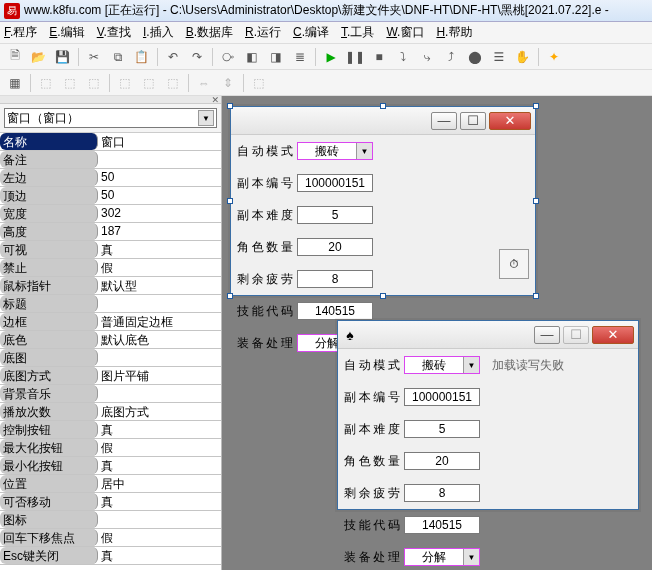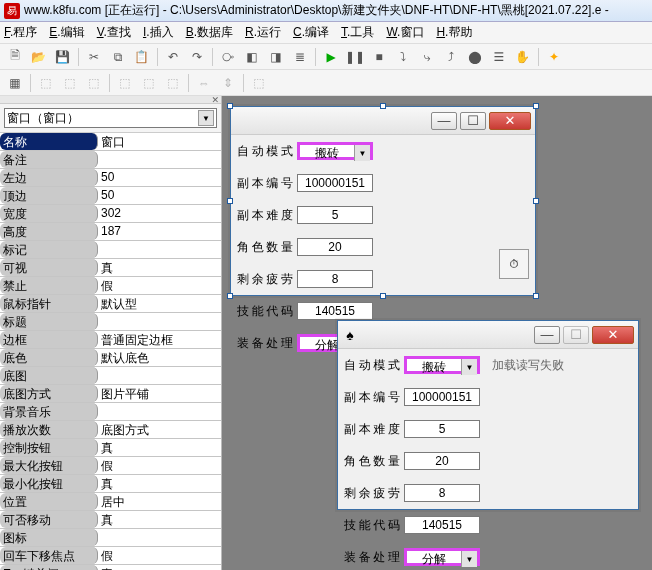--- a/index.html
+++ b/index.html
@@ -30,21 +30,21 @@
 .win .wtitle { height:28px; background:linear-gradient(#f8f8f8,#e4e4e4); border-bottom:1px solid #ccc; display:flex; align-items:center; justify-content:flex-end; padding:0 4px; gap:3px; }
 .win .wtitle .lefticon { margin-right:auto; width:16px; height:16px; display:flex; align-items:center; justify-content:center; font-size:14px; }
 .wbtn { height:18px; border:1px solid #8a8a8a; border-radius:2px; display:flex; align-items:center; justify-content:center; font-size:13px; background:linear-gradient(#fdfdfd,#e0e0e0); }
 .wbtn.min, .wbtn.max { width:26px; color:#444; }
 .wbtn.close { width:42px; background:linear-gradient(#e9746f,#c83b33); color:#fff; border-color:#a52; }
 .wbody { padding:6px; display:flex; gap:8px; }
 .formcol { display:flex; flex-direction:column; gap:12px; }
 .formrow { display:flex; align-items:center; height:20px; gap:4px; }
 .formrow .lbl { width:56px; text-align:justify; text-align-last:justify; }
 .formrow .val { width:76px; height:18px; border:1px solid #7a7a7a; background:#fff; text-align:center; line-height:16px; }
-.formrow .sel { width:76px; height:18px; border:3px solid #d946ef; background:#fff; display:flex; }
+.formrow .sel { width:76px; height:18px; border:1px solid #d946ef; background:#fff; display:flex; align-items:center; }
 .formrow .sel span { flex:1; text-align:center; }
 .formrow .sel .dd { width:16px; height:16px; background:#e3e3e3; border-left:1px solid #999; display:flex; align-items:center; justify-content:center; font-size:8px; }
 .iconbox { width:30px; height:30px; border:1px solid #999; background:#f4f4f4; display:flex; align-items:center; justify-content:center; font-size:16px; }
 .sel-handles { position:absolute; pointer-events:none; }
 .handle { position:absolute; width:6px; height:6px; background:#fff; border:1px solid #1e5aa0; }
 .sidetext { color:#666; padding:2px 4px; }
 </style>
 </head>
 <body>
 
@@ -141,24 +141,20 @@
         </div>
         <div class="prop-row">
           <div class="k">宽度</div>
           <div class="v">302</div>
         </div>
         <div class="prop-row">
           <div class="k">高度</div>
           <div class="v">187</div>
         </div>
         <div class="prop-row">
-          <div class="k">标记</div>
-          <div class="v"></div>
-        </div>
-        <div class="prop-row">
           <div class="k">可视</div>
           <div class="v">真</div>
         </div>
         <div class="prop-row">
           <div class="k">禁止</div>
           <div class="v">假</div>
         </div>
         <div class="prop-row">
           <div class="k">鼠标指针</div>
           <div class="v">默认型</div>

